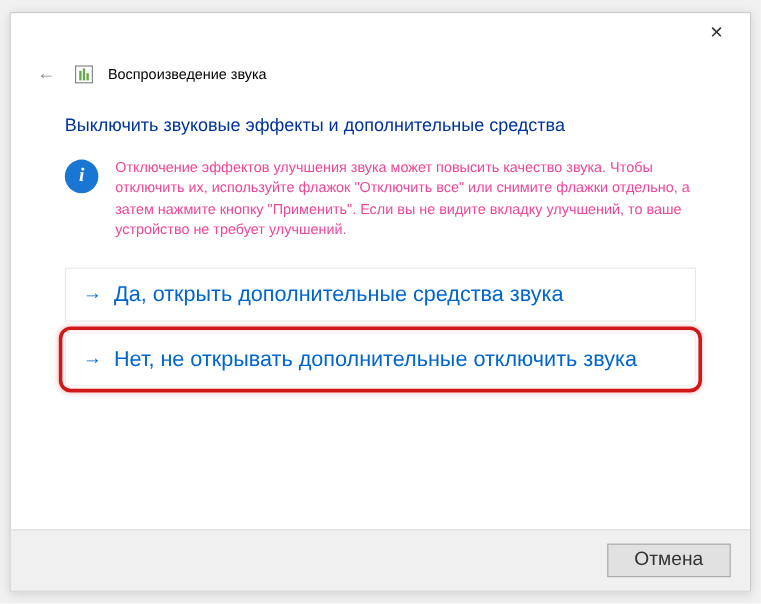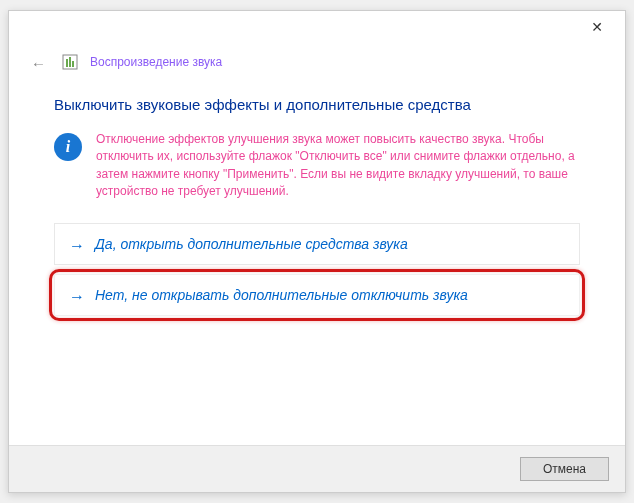--- a/index.html
+++ b/index.html
@@ -46,21 +46,21 @@
     }
     .app-icon {
       display: inline-flex;
       align-items: center;
       justify-content: center;
       width: 16px;
       height: 16px;
     }
     .breadcrumb-text {
       font-size: 12px;
-      color: #8b5cf6;
+      color: #000000;
     }
     .content {
       padding: 14px 45px 0 45px;
     }
     .main-heading {
       font-size: 15px;
       color: #003399;
       font-weight: normal;
       margin-bottom: 18px;
     }
@@ -98,22 +98,21 @@
       border: 1px solid #e8e8e8;
       margin-bottom: 4px;
       cursor: default;
     }
     .option-link .arrow {
       color: #0066cc;
       font-size: 16px;
     }
     .option-link .label {
       color: #0066cc;
-      font-size: 14px;
-      font-style: italic;
+      font-size: 18px;
     }
     .highlighted-wrapper {
       border: 3px solid #d01818;
       border-radius: 10px;
       padding: 2px;
       margin: 4px -5px 0 -5px;
       box-shadow: 0 0 4px rgba(208,24,24,0.3), inset 0 0 3px rgba(208,24,24,0.2);
     }
     .highlighted-wrapper .option-link {
       margin-bottom: 0;
@@ -127,21 +126,21 @@
       border-top: 1px solid #dfdfdf;
       background: #f0f0f0;
       padding: 11px 16px;
       display: flex;
       justify-content: flex-end;
     }
     .cancel-btn {
       background: #e1e1e1;
       border: 1px solid #adadad;
       padding: 4px 22px;
-      font-size: 12px;
+      font-size: 16px;
       font-family: inherit;
       color: #333;
       cursor: default;
     }
   </style>
 </head>
 <body>
 
 <div class="window">
 

